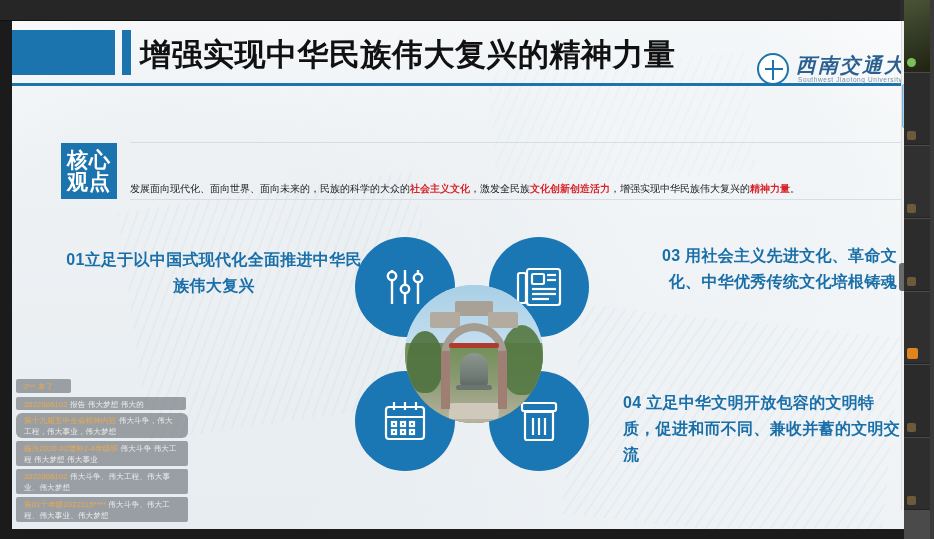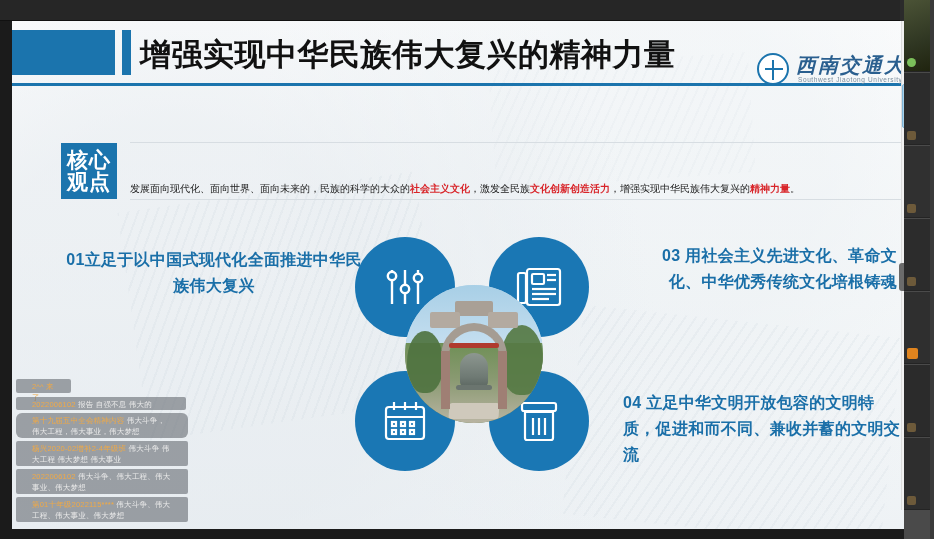--- a/index.html
+++ b/index.html
@@ -119,21 +119,21 @@
               background:linear-gradient(180deg,#8d9790 0%,#6f7a74 70%,#5d6862 100%);
               border-radius:14px 14px 5px 5px; }
   .bell:after { content:""; position:absolute; left:-4px; bottom:-3px; width:36px; height:5px;
                 background:#6b756f; border-radius:3px; }
   .ph-path  { position:absolute; left:44px; bottom:4px; width:50px; height:16px;
               background:#cfc9bc; border-radius:3px; transform:skewX(-4deg); }
 
   
   .chat { position:absolute; left:4px; top:358px; width:176px; height:148px; }
   .msg { position:absolute; left:0; background:rgba(105,110,116,.62); color:#e9e9e9;
-         font-size:7.5px; line-height:11px; padding:2px 16px; border-radius:2px;
+         font-size:7.5px; line-height:11px; padding:2px 8px; border-radius:2px;
          filter:blur(.35px); letter-spacing:.2px; }
   .msg .nm { color:#f0a945; }
   .m0 { top:0;   width:55px; height:14px; }
   .m1 { top:18px; width:170px; height:13px; }
   .m2 { top:34px; width:172px; height:25px;border-radius:6px; }
   .m3 { top:62px; width:172px; height:25px; }
   .m4 { top:90px; width:172px; height:25px; }
   .m5 { top:118px; width:172px; height:25px; }
 
   
@@ -278,21 +278,21 @@
         </div>
       </div>
     </div>
 
     <div class="chat">
       <div class="msg m0">
         <span class="nm">2^^ 来了</span>
       </div>
       <div class="msg m1">
         <span class="nm">2022006102</span>
-        <span>报告 自强不息 伟大的</span>
+        <span>报告 伟大梦想 伟大的</span>
       </div>
       <div class="msg m2">
         <span class="nm">第十九届五中全会精神内容</span>
         <span>伟大斗争，伟大工程，伟大事业，伟大梦想</span>
       </div>
       <div class="msg m3">
         <span class="nm">杨兴2020-02增补2-4年级班</span>
         <span>伟大斗争 伟大工程 伟大梦想 伟大事业</span>
       </div>
       <div class="msg m4">

